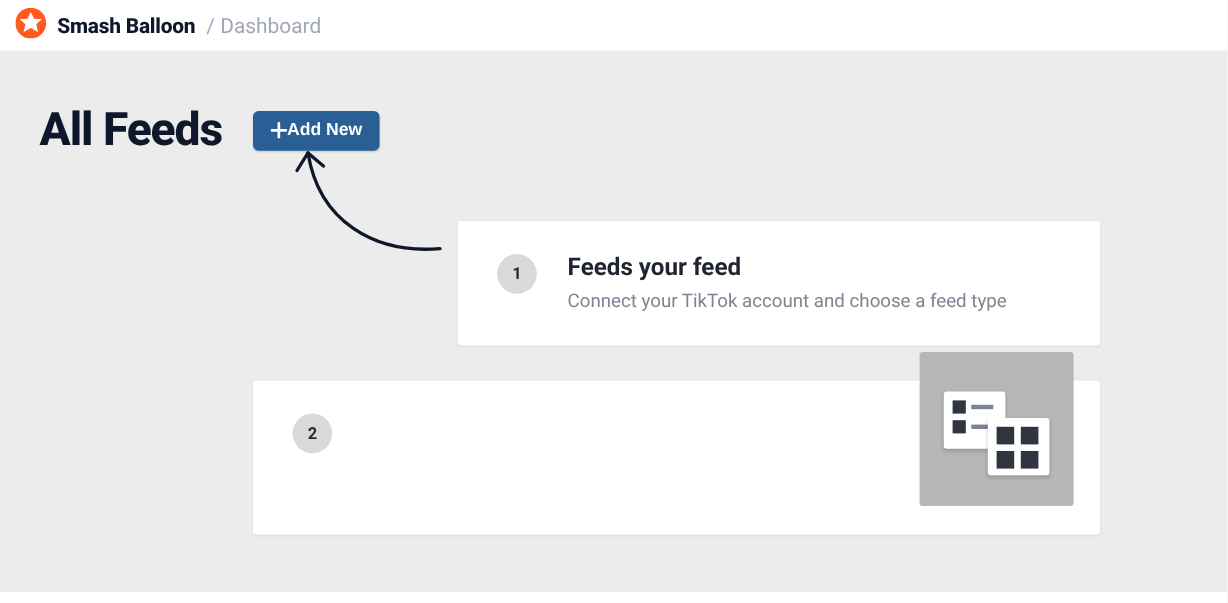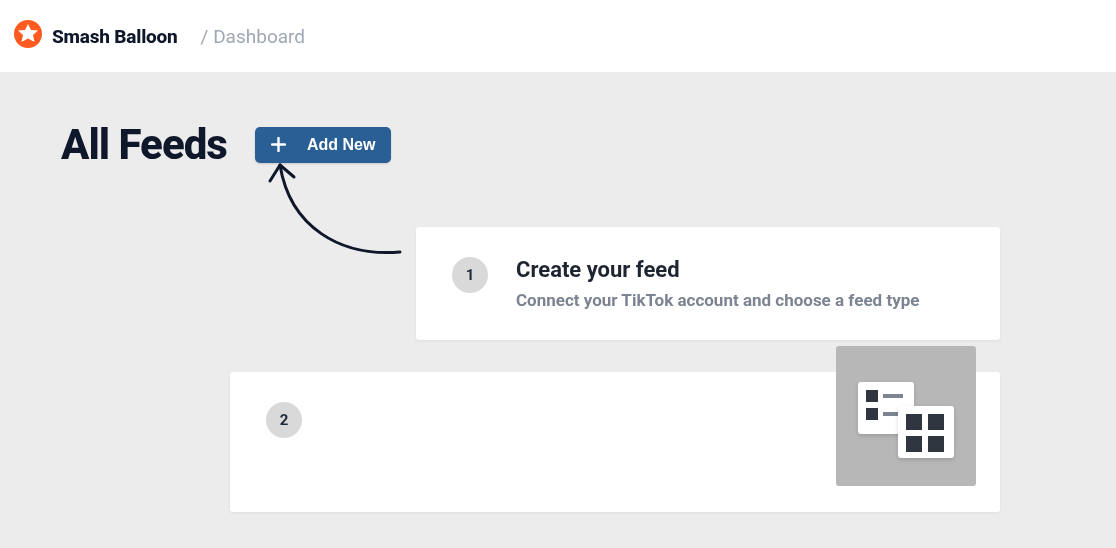--- a/index.html
+++ b/index.html
@@ -6,69 +6,68 @@
     body {
       font-family: -apple-system, BlinkMacSystemFont, "Segoe UI", Roboto, Helvetica, Arial, sans-serif;
       background: #fff;
       width: 1116px;
       height: 548px;
       overflow: hidden;
     }
     .header {
       display: flex;
       align-items: center;
-      padding: 20px 14px;
+      padding: 7px 14px;
       background: #fff;
     }
     .logo-wrap {
       display: flex;
       align-items: center;
       gap: 10px;
     }
     .brand-name {
       font-size: 19px;
       font-weight: 800;
       color: #0f172a;
       letter-spacing: -0.2px;
     }
     .breadcrumb {
       font-size: 19px;
       color: #a0a8b4;
       font-weight: 400;
-      margin-left: 13px;
+      margin-left: 0;
     }
     .main {
       background: #ececec;
       height: calc(548px - 56px);
       padding: 48px 36px 20px 36px;
       position: relative;
     }
     .heading-row {
       display: flex;
       align-items: center;
       gap: 28px;
     }
     .page-title {
       font-size: 42px;
       font-weight: 800;
       color: #0f172a;
       letter-spacing: -1px;
-      margin-left: 25px;
     }
     .add-btn {
       background: #295f94;
       color: #fff;
       border: none;
       border-radius: 5px;
       padding: 9px 16px;
       font-size: 16px;
       font-weight: 700;
       display: inline-flex;
       align-items: center;
-      gap: 21px;
+      gap: 0;
       cursor: pointer;
       box-shadow: 0 1px 2px rgba(0,0,0,.15);
     }
     .add-btn svg { display:block; }
     .arrow-svg {
       position: absolute;
       left: 260px;
       top: 85px;
     }
     .cards {
@@ -106,21 +105,21 @@
     .card-body { flex: 1; }
     .card-title {
       font-size: 22px;
       font-weight: 700;
       color: #1e2430;
       margin-bottom: 8px;
     }
     .card-desc {
       font-size: 17px;
       color: #7c8491;
-      font-weight: 700;
+      font-weight: 400;
     }
     .illustration {
       position: absolute;
       right: 24px;
       top: -26px;
       width: 140px;
       height: 140px;
       background: #b7b7b7;
       border-radius: 3px;
     }
@@ -173,21 +172,21 @@
   <svg class="arrow-svg" width="160" height="110" viewBox="0 0 160 110">
     <path d="M140 95 C 80 100, 30 70, 20 8" stroke="#0f172a" stroke-width="3" fill="none" stroke-linecap="round"></path>
     <path d="M20 8 L10 24 M20 8 L34 20" stroke="#0f172a" stroke-width="3" fill="none" stroke-linecap="round"></path>
   </svg>
 
   <div class="cards">
 
     <div class="card first">
       <div class="step-badge">1</div>
       <div class="card-body">
-        <div class="card-title">Create your feed</div>
+        <div class="card-title">Feeds your feed</div>
         <div class="card-desc">Connect your TikTok account and choose a feed type</div>
       </div>
     </div>
 
     <div class="card second">
       <div class="step-badge">2</div>
       <div class="card-body">
       </div>
       <div class="illustration">
         <div class="illus-card a">

